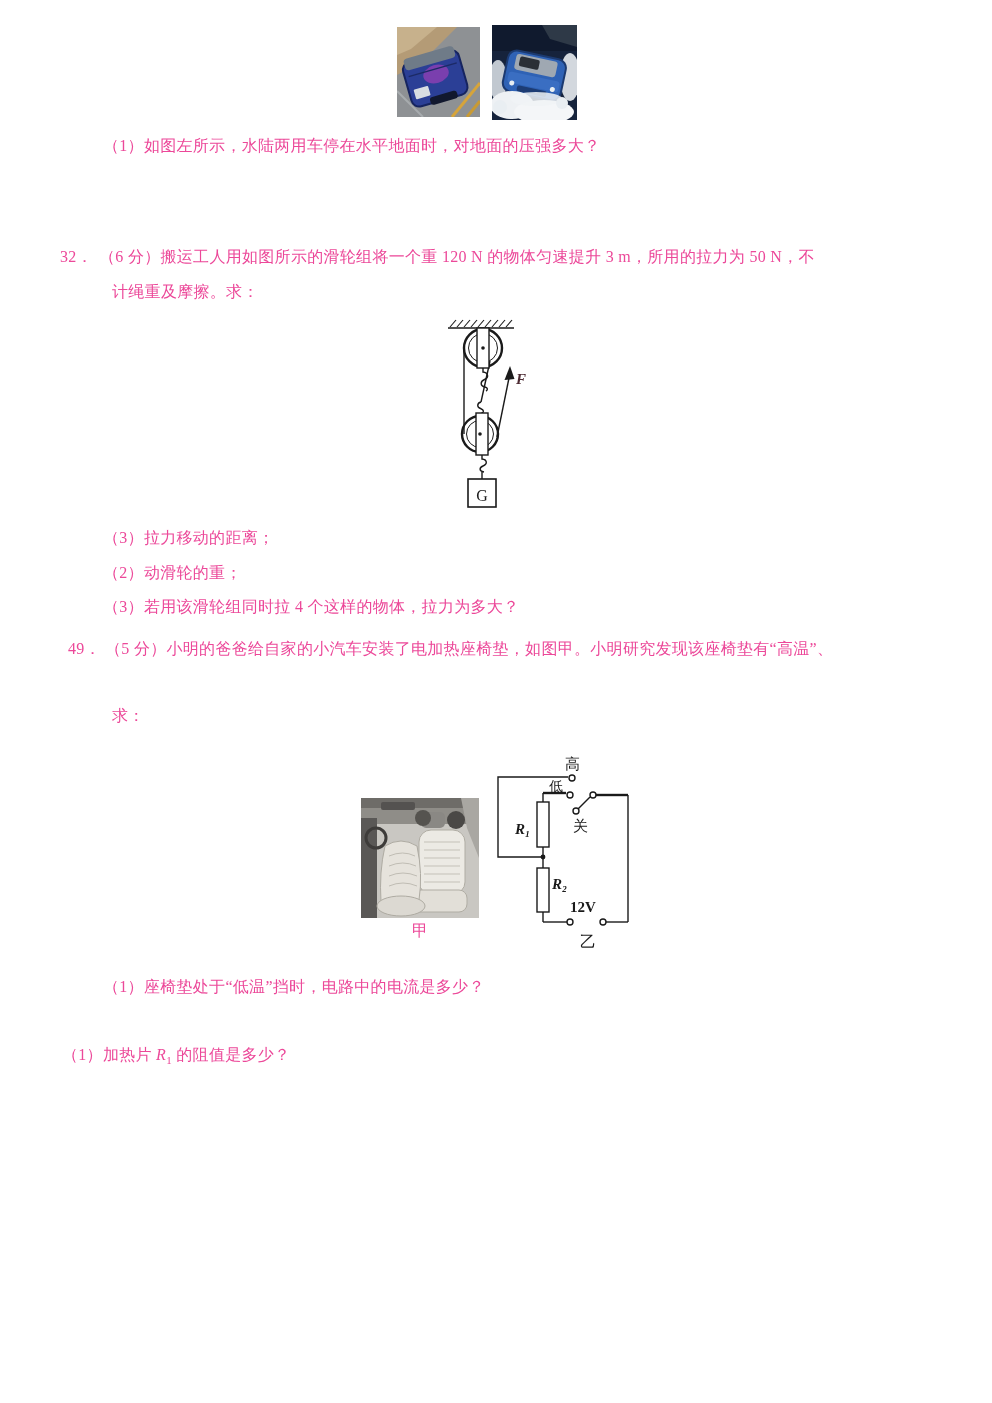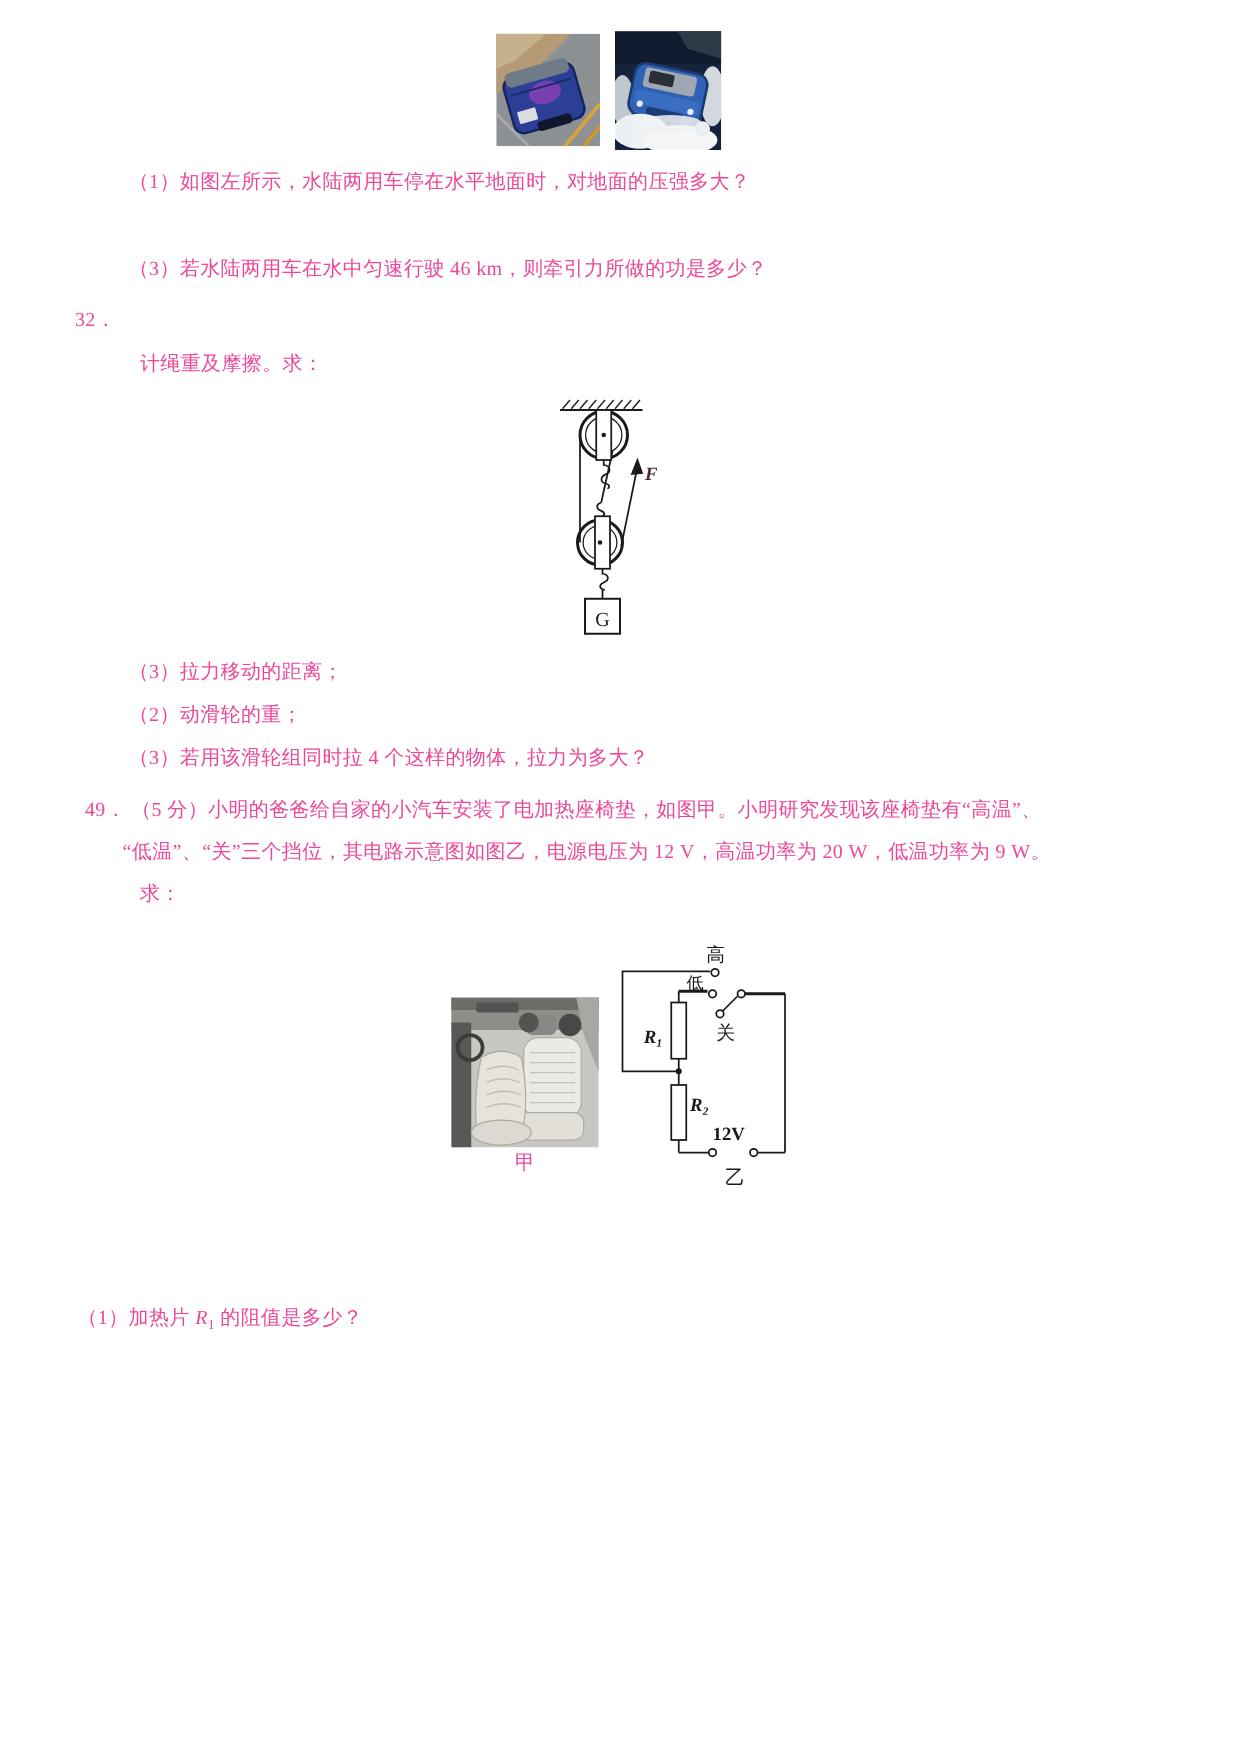--- a/index.html
+++ b/index.html
@@ -57,23 +57,23 @@
       <rect x="28" y="64" width="30" height="6" rx="2" fill="#1d3c74"></rect>
     </g>
     <ellipse cx="20" cy="80" rx="22" ry="14" fill="#eef1f4"></ellipse>
     <ellipse cx="52" cy="87" rx="30" ry="12" fill="#f4f6f8"></ellipse>
     <ellipse cx="44" cy="74" rx="26" ry="7" fill="#f0f3f6" opacity="0.85"></ellipse>
     <circle cx="70" cy="78" r="6" fill="#e9eef2"></circle>
     <circle cx="8" cy="82" r="7" fill="#e9eef2"></circle>
   </svg>
 
   <div class="line" style="left:103px;top:137px">（1）如图左所示，水陆两用车停在水平地面时，对地面的压强多大？</div>
-  <div class="line" style="left:103px;top:207px">（3）若水陆两用车在水中匀速行驶 46 km，则牵引力所做的功是多少？</div>
 
   <div class="line qnum" style="left:60px;top:248px">32．</div>
+  <div class="line" style="left:99px;top:248px">（6 分）搬运工人用如图所示的滑轮组将一个重 120 N 的物体匀速提升 3 m，所用的拉力为 50 N，不</div>
   <div class="line" style="left:112px;top:283px">计绳重及摩擦。求：</div>
 
   <svg class="figsvg" style="left:440px;top:318px" width="110" height="192" viewBox="0 0 110 192">
     <g stroke="#1a1a1a" fill="none" stroke-width="1.4">
 
       <g stroke-width="1.1">
         <line x1="8" y1="10" x2="74" y2="10" stroke-width="1.6"></line>
         <line x1="10" y1="9" x2="16" y2="2"></line>
           <line x1="17" y1="9" x2="23" y2="2"></line>
         <line x1="24" y1="9" x2="30" y2="2"></line>
@@ -111,21 +111,20 @@
     <text x="42" y="183" text-anchor="middle" font-size="16" fill="#1a1a1a">G</text>
     <text x="76" y="66" font-size="15" font-style="italic" font-weight="bold" fill="#4d2b33">F</text>
   </svg>
 
   <div class="line" style="left:103px;top:529px">（3）拉力移动的距离；</div>
   <div class="line" style="left:103px;top:564px">（2）动滑轮的重；</div>
   <div class="line" style="left:103px;top:598px">（3）若用该滑轮组同时拉 4 个这样的物体，拉力为多大？</div>
 
   <div class="line qnum" style="left:68px;top:640px">49．</div>
   <div class="line" style="left:105px;top:640px">（5 分）小明的爸爸给自家的小汽车安装了电加热座椅垫，如图甲。小明研究发现该座椅垫有“高温”、</div>
-  <div class="line" style="left:98px;top:673px">“低温”、“关”三个挡位，其电路示意图如图乙，电源电压为 12 V，高温功率为 20 W，低温功率为 9 W。</div>
   <div class="line" style="left:112px;top:707px">求：</div>
 
   <svg class="figsvg" style="left:361px;top:798px" width="118" height="120" viewBox="0 0 118 120">
     <rect x="0" y="0" width="118" height="120" fill="#c9c7c2"></rect>
     <rect x="0" y="0" width="118" height="26" fill="#8f8d88"></rect>
     <rect x="0" y="0" width="118" height="10" fill="#6e6c68"></rect>
     <rect x="20" y="4" width="34" height="8" rx="2" fill="#545250"></rect>
     <polygon points="100,0 118,0 118,60 106,30" fill="#a9a7a2"></polygon>
     <rect x="0" y="20" width="16" height="100" fill="#5a5856"></rect>
     <circle cx="15" cy="40" r="10" fill="none" stroke="#3e3c3a" stroke-width="3"></circle>
@@ -187,17 +186,18 @@
     </g>
     <text x="77" y="23" font-size="15" fill="#1a1a1a">高</text>
     <text x="61" y="45" font-size="14" fill="#1a1a1a">低</text>
     <text x="85" y="85" font-size="15" fill="#1a1a1a">关</text>
     <text x="27" y="88" font-size="15" font-weight="bold" font-style="italic" fill="#1a1a1a">R₁</text>
     <text x="64" y="143" font-size="15" font-weight="bold" font-style="italic" fill="#1a1a1a">R₂</text>
     <text x="82" y="166" font-size="15" font-weight="bold" fill="#1a1a1a">12V</text>
     <text x="92" y="201" font-size="16" fill="#1a1a1a">乙</text>
   </svg>
 
+  <div class="line" style="left:103px;top:978px">（1）座椅垫处于“低温”挡时，电路中的电流是多少？</div>
   <div class="line" style="left:62px;top:1046px">
     <span>（1）加热片 </span><span class="rsym">R</span><sub>1</sub><span> 的阻值是多少？</span>
   </div>
 
 </div>
 
 </body></html>

